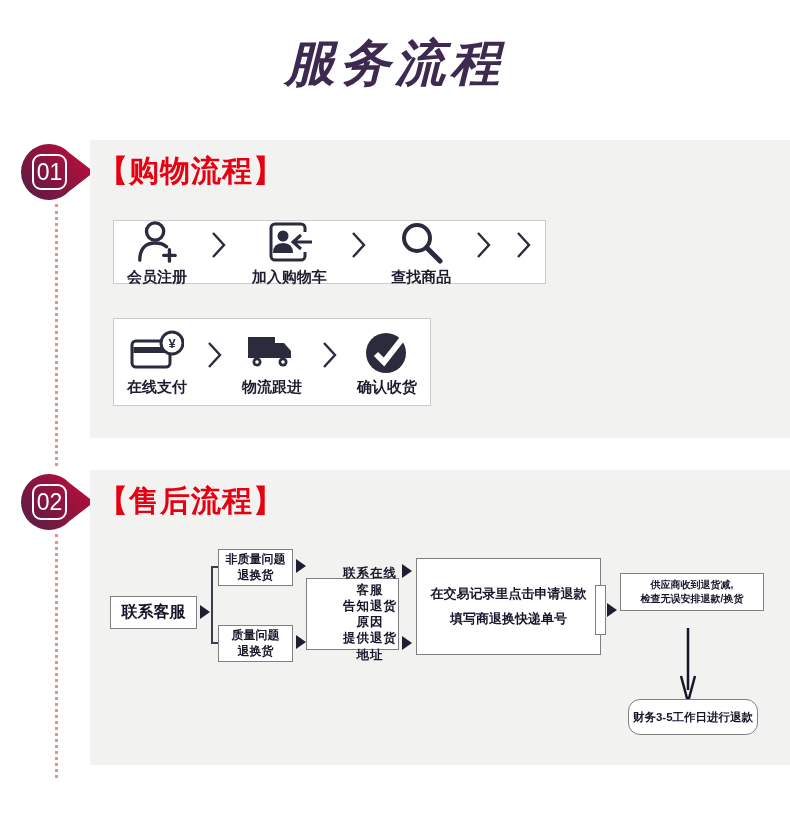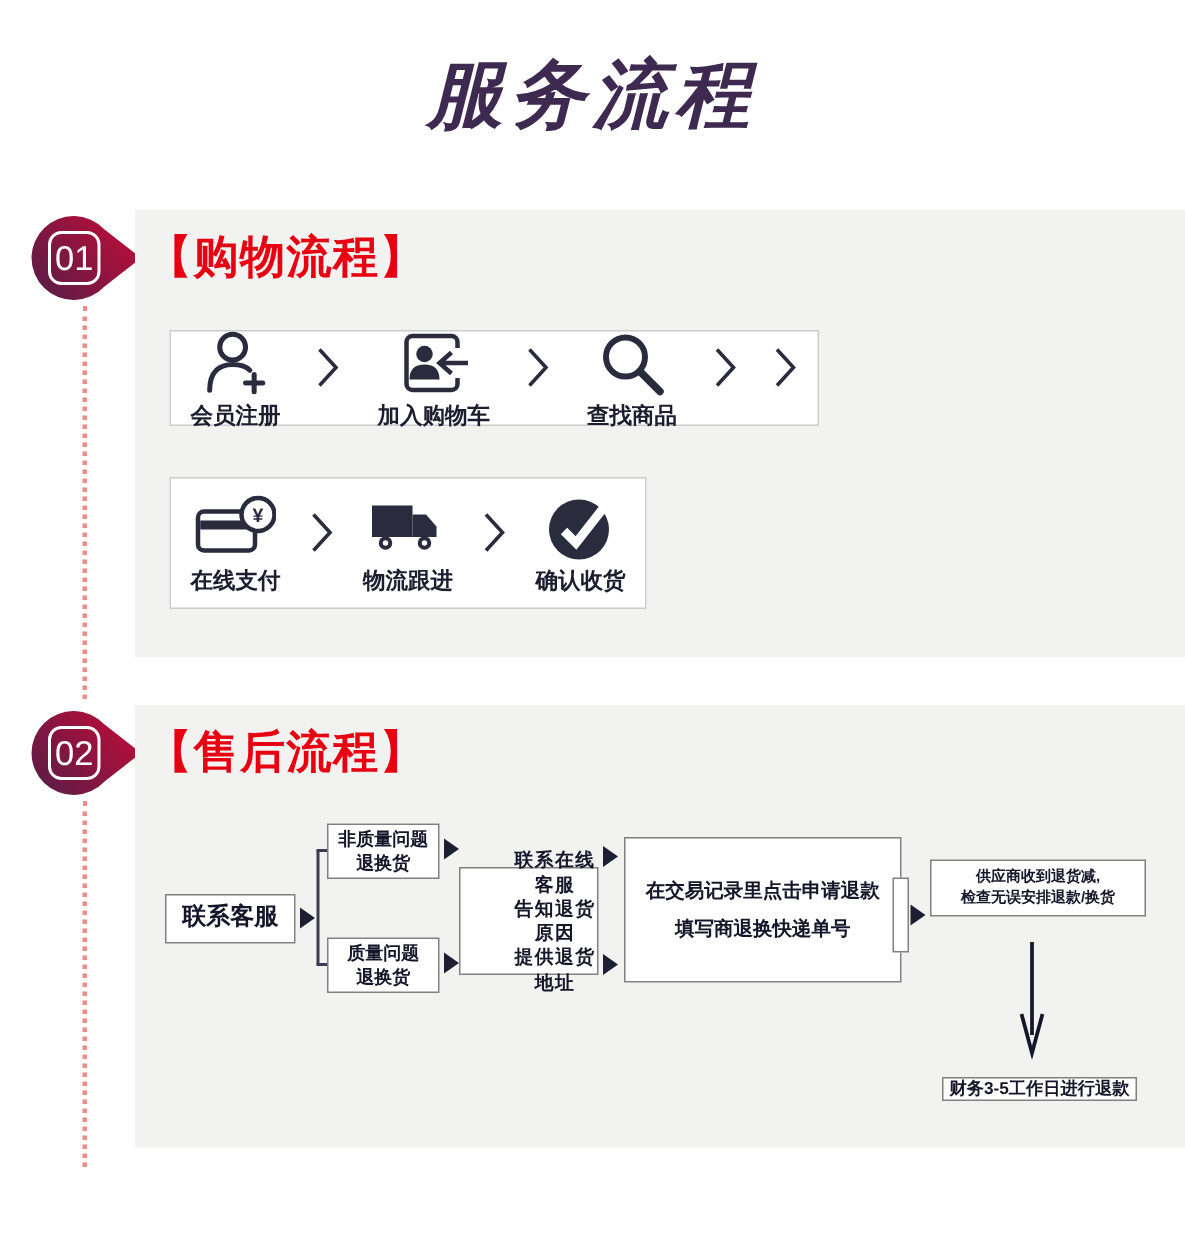--- a/index.html
+++ b/index.html
@@ -38,21 +38,21 @@
   .flow-box { position:absolute; background:#fff; border:1px solid #808080; color:#16162a;
     font-weight:bold; display:flex; flex-direction:column; align-items:center;
     justify-content:center; text-align:center; line-height:1.3; }
   #box-contact  { left:20px;  top:126px; width:87px;  height:33px; font-size:16px; }
   #box-nonq     { left:128px; top:79px;  width:75px;  height:37px; font-size:12px; }
   #box-qual     { left:128px; top:155px; width:75px;  height:37px; font-size:12px; }
   #box-online   { left:216px; top:108px; width:93px;  height:72px; font-size:12.5px; letter-spacing:1px;padding-left:35px; }
   #box-apply    { left:326px; top:88px;  width:185px; height:97px; font-size:13px; }
   #box-apply span { display:block; margin:4px 0; }
   #box-supplier { left:530px; top:103px; width:144px; height:38px; font-size:10px; line-height:1.45; }
-  #box-finance  { left:538px; top:248px; width:130px; height:16px; font-size:11.5px; }
+  #box-finance  { left:538px; top:229px; width:130px; height:36px; font-size:11.5px;border-radius:12px; }
   .notch { position:absolute; left:505px; top:115px; width:11px; height:50px;
     background:#fff; border:1px solid #808080; z-index:2; }
 
   .tri-right { position:absolute; width:0; height:0;
     border-top:7px solid transparent; border-bottom:7px solid transparent;
     border-left:10px solid #1e1e32; }
   #arr1 { left:110px; top:135px; }
   #arr2 { left:206px; top:89px;  }
   #arr3 { left:206px; top:165px; }
   #arr4 { left:312px; top:94px;  }

